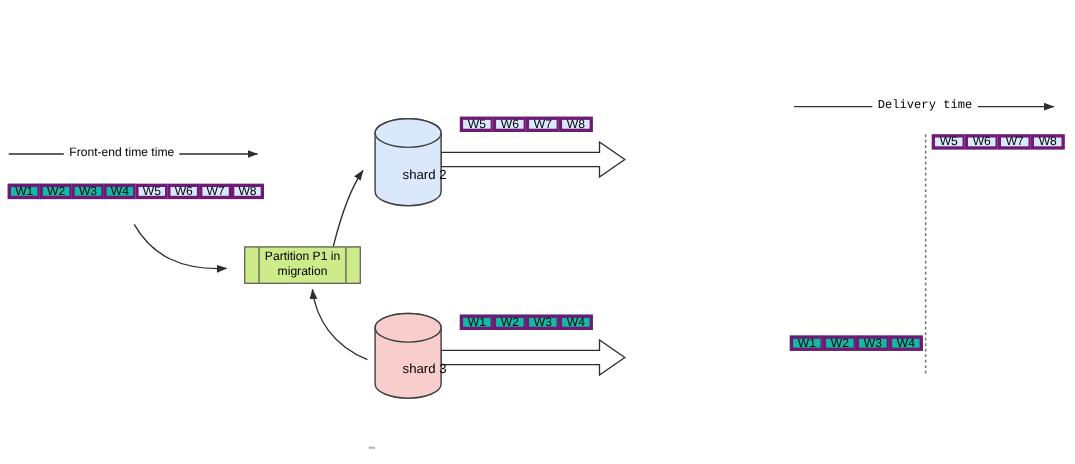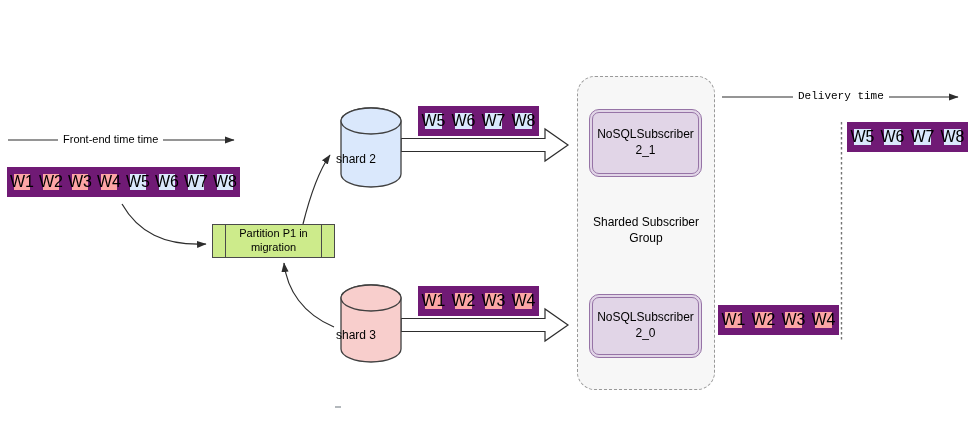--- a/index.html
+++ b/index.html
@@ -3,33 +3,33 @@
 <meta charset="utf-8">
 <style>
   html,body{margin:0;padding:0;background:#fff;}
   #canvas{
     position:relative;width:977px;height:422px;background:#ffffff;overflow:hidden;
     font-family:"Liberation Sans", sans-serif;color:#000;
   }
   #wires{position:absolute;left:0;top:0;pointer-events:none;}
   .row{position:absolute;display:flex;}
   .cell{
-    box-sizing:border-box;width:30px;height:30px;margin-left:-1px;
-    border:7px solid #701a75;display:flex;align-items:center;justify-content:center;
-    font-size:16px;
+    box-sizing:border-box;width:30px;height:14px;margin-left:-1px;
+    border:3px solid #701a75;display:flex;align-items:center;justify-content:center;
+    font-size:11px;
   }
   .cell:first-child{margin-left:0;}
   .row-4 .cell{width:31px;}
-  .pink{background:#fca5a5;}
+  .pink{background:#14b8a6;}
   .blue{background:#dae8fc;}
   .axis-label{
     position:absolute;background:#ffffff;padding:0 5px;font-size:11px;white-space:nowrap;
   }
   .partition-box{
-    position:absolute;left:212px;top:224px;width:123px;height:34px;box-sizing:border-box;
+    position:absolute;left:222px;top:224px;width:106px;height:34px;box-sizing:border-box;
     background:#cdeb8b;border:1px solid #4a4a4a;
     display:flex;align-items:center;justify-content:center;text-align:center;
     font-size:11px;line-height:1.25;
   }
   .partition-box .side{
     position:absolute;top:0;bottom:0;width:1px;background:#4a4a4a;
   }
   .partition-box .side.l{left:12px;}
   .partition-box .side.r{right:12px;}
   .partition-box .lbl{width:96px;}
@@ -46,21 +46,21 @@
     background:#e1d5e7;border:1px solid #9673a6;border-radius:10px;padding:2px;
   }
   .subscriber.top{top:32px;height:68px;}
   .subscriber.bottom{top:217px;height:64px;}
   .subscriber .inner{
     box-sizing:border-box;width:100%;height:100%;border:1px solid #9673a6;border-radius:7px;
     display:flex;align-items:center;justify-content:center;text-align:center;
     font-size:12px;line-height:1.3;padding:0 6px;
   }
   .shard-label{
-    position:absolute;width:70px;text-align:left;font-size:12px;
+    position:absolute;width:70px;text-align:right;font-size:12px;
   }
   .stray-mark{position:absolute;left:335px;top:406px;width:6px;height:2px;background:#9aa0a6;opacity:.75;}
 </style>
 </head>
 <body>
 
 <div id="canvas">
 
   <svg id="wires" width="977" height="422" viewBox="0 0 977 422">
     <defs>
@@ -126,29 +126,20 @@
     <div class="cell blue">W8</div>
   </div>
 
   <div class="row row-4" style="left:418px;top:286px;">
     <div class="cell pink">W1</div>
     <div class="cell pink">W2</div>
     <div class="cell pink">W3</div>
     <div class="cell pink">W4</div>
   </div>
 
-  <div class="group-box">
-    <div class="subscriber top">
-      <div class="inner">NoSQLSubscriber 2_1</div>
-    </div>
-    <div class="group-label">Sharded Subscriber Group</div>
-    <div class="subscriber bottom">
-      <div class="inner">NoSQLSubscriber 2_0</div>
-    </div>
-  </div>
 
   <div class="row row-4" style="left:847px;top:122px;">
     <div class="cell blue">W5</div>
     <div class="cell blue">W6</div>
     <div class="cell blue">W7</div>
     <div class="cell blue">W8</div>
   </div>
 
   <div class="row row-4" style="left:718px;top:305px;">
     <div class="cell pink">W1</div>

